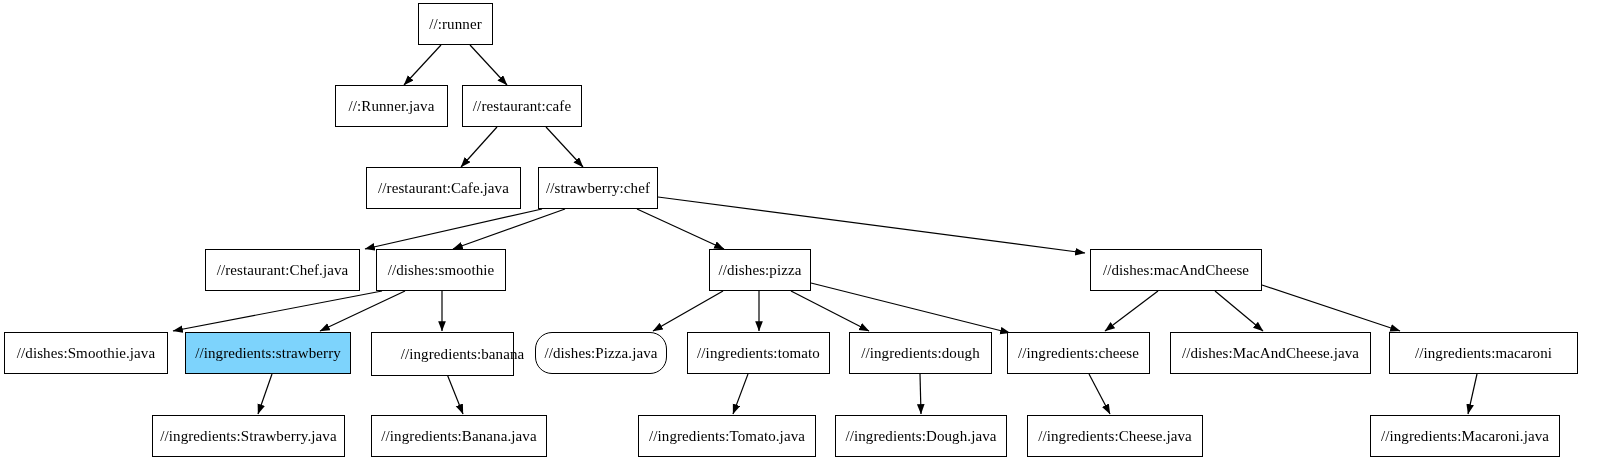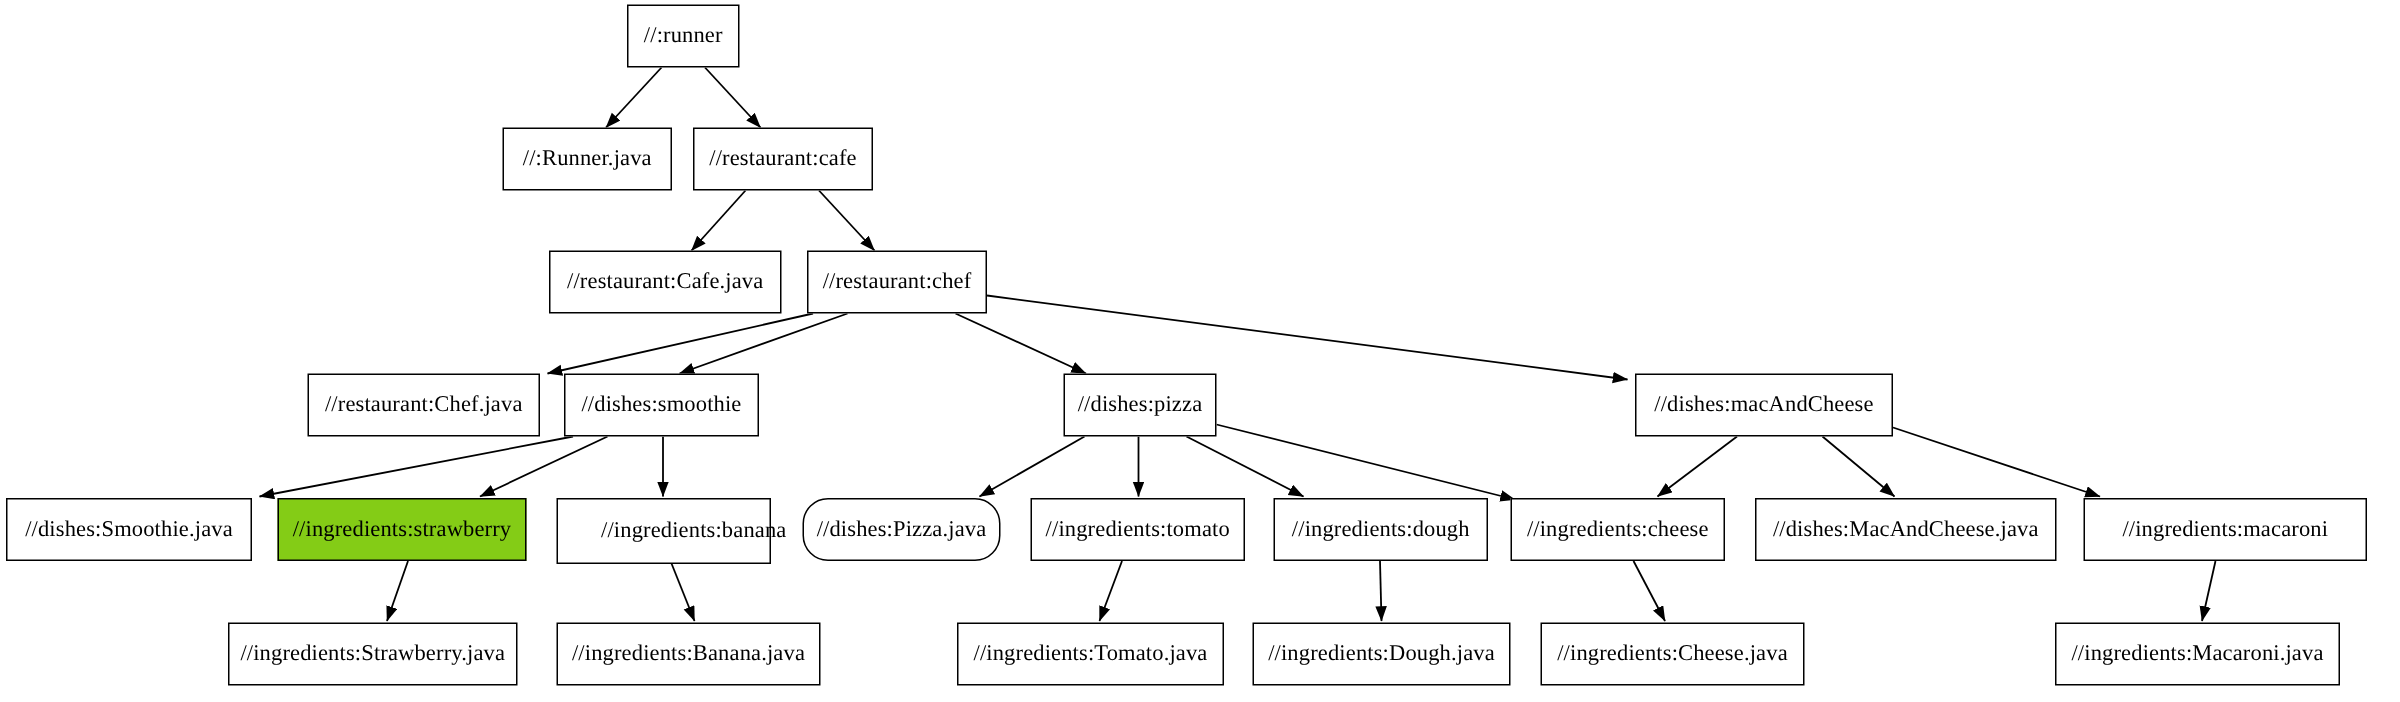--- a/index.html
+++ b/index.html
@@ -73,27 +73,27 @@
         <line x1="920" y1="374" x2="921" y2="414" stroke="#000000" stroke-width="1.2" marker-end="url(#arrowhead)"></line>
         <line x1="1089" y1="374" x2="1110" y2="414" stroke="#000000" stroke-width="1.2" marker-end="url(#arrowhead)"></line>
         <line x1="1477" y1="374" x2="1468" y2="414" stroke="#000000" stroke-width="1.2" marker-end="url(#arrowhead)"></line>
       </g>
   </svg>
   <div id="node-group">
       <div class="graph-node" style="left: 418px; top: 3px; width: 75px; height: 42px; border-color: rgb(0, 0, 0); background: rgb(255, 255, 255); color: rgb(0, 0, 0);">//:runner</div>
       <div class="graph-node" style="left: 335px; top: 85px; width: 113px; height: 42px; border-color: rgb(0, 0, 0); background: rgb(255, 255, 255); color: rgb(0, 0, 0);">//:Runner.java</div>
       <div class="graph-node" style="left: 462px; top: 85px; width: 120px; height: 42px; border-color: rgb(0, 0, 0); background: rgb(255, 255, 255); color: rgb(0, 0, 0); font-family: Liberation Serif, serif;">//restaurant:cafe</div>
       <div class="graph-node" style="left: 366px; top: 167px; width: 155px; height: 42px; border-color: rgb(0, 0, 0); background: rgb(255, 255, 255); color: rgb(0, 0, 0);">//restaurant:Cafe.java</div>
-      <div class="graph-node" style="left: 538px; top: 167px; width: 120px; height: 42px; border-color: rgb(0, 0, 0); background: rgb(255, 255, 255); color: rgb(0, 0, 0);">//restaurant:chef</div>
+      <div class="graph-node" style="left: 538px; top: 167px; width: 120px; height: 42px; border-color: rgb(0, 0, 0); background: rgb(255, 255, 255); color: rgb(0, 0, 0);">//strawberry:chef</div>
       <div class="graph-node" style="left: 205px; top: 249px; width: 155px; height: 42px; border-color: rgb(0, 0, 0); background: rgb(255, 255, 255); color: rgb(0, 0, 0);">//restaurant:Chef.java</div>
       <div class="graph-node" style="left: 376px; top: 249px; width: 130px; height: 42px; border-color: rgb(0, 0, 0); background: rgb(255, 255, 255); color: rgb(0, 0, 0);">//dishes:smoothie</div>
       <div class="graph-node" style="left: 709px; top: 249px; width: 102px; height: 42px; border-color: rgb(0, 0, 0); background: rgb(255, 255, 255); color: rgb(0, 0, 0);">//dishes:pizza</div>
       <div class="graph-node" style="left: 1090px; top: 249px; width: 172px; height: 42px; border-color: rgb(0, 0, 0); background: rgb(255, 255, 255); color: rgb(0, 0, 0);">//dishes:macAndCheese</div>
       <div class="graph-node" style="left: 4px; top: 332px; width: 164px; height: 42px; border-color: rgb(0, 0, 0); background: rgb(255, 255, 255); color: rgb(0, 0, 0);">//dishes:Smoothie.java</div>
-      <div class="graph-node" style="left: 185px; top: 332px; width: 166px; height: 42px; border-color: rgb(0, 0, 0); background: #84cc16; color: rgb(0, 0, 0);">//ingredients:strawberry</div>
+      <div class="graph-node" style="left: 185px; top: 332px; width: 166px; height: 42px; border-color: rgb(0, 0, 0); background: #7dd3fc; color: rgb(0, 0, 0);">//ingredients:strawberry</div>
       <div class="graph-node" style="left: 371px; top: 332px; width: 143px; height: 44px; border-color: rgb(0, 0, 0); background: rgb(255, 255, 255); color: rgb(0, 0, 0); padding-left: 40px;">//ingredients:banana</div>
       <div class="graph-node" style="left: 535px; top: 332px; width: 132px; height: 42px; border-color: rgb(0, 0, 0); background: rgb(255, 255, 255); color: rgb(0, 0, 0); border-radius: 17px;">//dishes:Pizza.java</div>
       <div class="graph-node" style="left: 687px; top: 332px; width: 143px; height: 42px; border-color: rgb(0, 0, 0); background: rgb(255, 255, 255); color: rgb(0, 0, 0);">//ingredients:tomato</div>
       <div class="graph-node" style="left: 849px; top: 332px; width: 143px; height: 42px; border-color: rgb(0, 0, 0); background: rgb(255, 255, 255); color: rgb(0, 0, 0);">//ingredients:dough</div>
       <div class="graph-node" style="left: 1007px; top: 332px; width: 143px; height: 42px; border-color: rgb(0, 0, 0); background: rgb(255, 255, 255); color: rgb(0, 0, 0);">//ingredients:cheese</div>
       <div class="graph-node" style="left: 1170px; top: 332px; width: 201px; height: 42px; border-color: rgb(0, 0, 0); background: rgb(255, 255, 255); color: rgb(0, 0, 0);">//dishes:MacAndCheese.java</div>
       <div class="graph-node" style="left: 1389px; top: 332px; width: 189px; height: 42px; border-color: rgb(0, 0, 0); background: rgb(255, 255, 255); color: rgb(0, 0, 0);">//ingredients:macaroni</div>
       <div class="graph-node" style="left: 152px; top: 415px; width: 193px; height: 42px; border-color: rgb(0, 0, 0); background: rgb(255, 255, 255); color: rgb(0, 0, 0);">//ingredients:Strawberry.java</div>
       <div class="graph-node" style="left: 371px; top: 415px; width: 176px; height: 42px; border-color: rgb(0, 0, 0); background: rgb(255, 255, 255); color: rgb(0, 0, 0);">//ingredients:Banana.java</div>
       <div class="graph-node" style="left: 638px; top: 415px; width: 178px; height: 42px; border-color: rgb(0, 0, 0); background: rgb(255, 255, 255); color: rgb(0, 0, 0);">//ingredients:Tomato.java</div>

